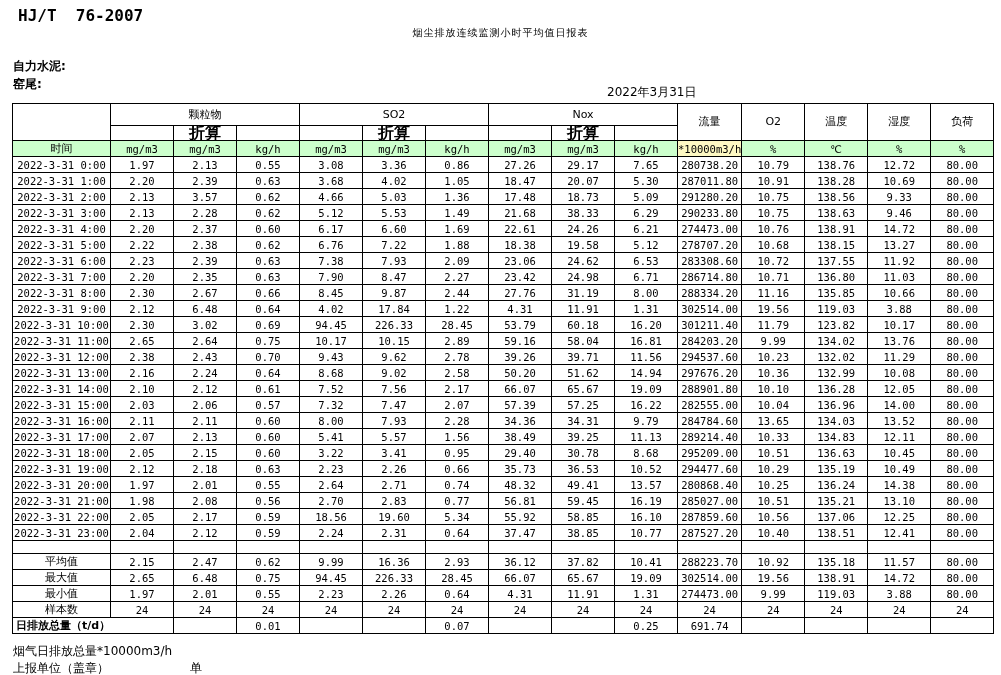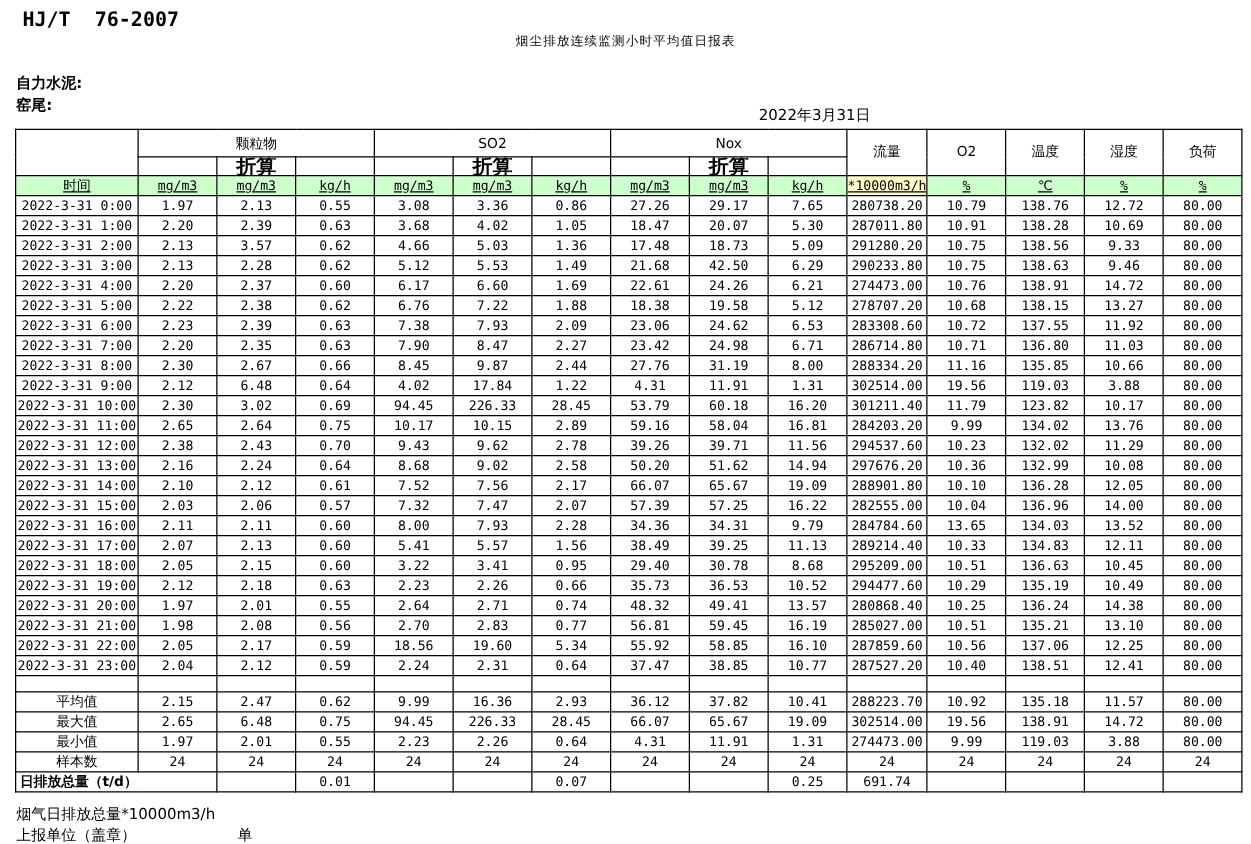--- a/index.html
+++ b/index.html
@@ -7,21 +7,21 @@
   .std-code{position:absolute;left:18px;top:6px;font-weight:bold;font-size:16px;white-space:pre;font-family:"DejaVu Sans Mono","Liberation Mono",monospace;}
   .page-title{position:absolute;left:0;top:26px;width:1001px;text-align:center;font-weight:normal;font-size:10px;letter-spacing:1px;}
   .company{position:absolute;left:13px;top:58px;font-weight:bold;font-size:12px;}
   .site{position:absolute;left:13px;top:76px;font-weight:bold;font-size:12px;}
   .report-date{position:absolute;left:607px;top:72px;font-size:12px;margin-top:12px;}
   table.report{position:absolute;left:12px;top:103px;border-collapse:collapse;table-layout:fixed;}
   table.report td{border:1px solid #000;text-align:center;vertical-align:middle;height:15px;padding:0;font-size:10.5px;font-family:"DejaVu Sans Mono","DejaVu Sans",monospace;white-space:nowrap;overflow:hidden;line-height:14px;}
   table.report td.cn{font-size:11px;font-family:"DejaVu Sans","Liberation Sans",sans-serif;}
   table.report tr.group-row td{height:21px;}
   table.report tr.sub-row td{height:12px;font-size:16px;font-weight:bold;}
-  table.report td.green{background:#ccffcc;text-decoration:underline;}
+  table.report td.green{background:#ccffcc;}
   table.report tr.blank-row td{height:12px;}
   table.report td.label-left{text-align:left;padding-left:3px;font-weight:bold;}
   .footer-line1{position:absolute;left:13px;top:643px;font-size:12px;}
   .footer-line2{position:absolute;left:13px;top:660px;font-size:12px;}
   .footer-line2 .unit-label{position:absolute;left:177px;top:0;}
 </style>
 </head>
 <body>
 
 <div class="std-code">HJ/T  76-2007</div>
@@ -143,21 +143,21 @@
       </tr>
       <tr>
         <td>2022-3-31 3:00</td>
         <td>2.13</td>
         <td>2.28</td>
         <td>0.62</td>
         <td>5.12</td>
         <td>5.53</td>
         <td>1.49</td>
         <td>21.68</td>
-        <td>42.50</td>
+        <td>38.33</td>
         <td>6.29</td>
         <td>290233.80</td>
         <td>10.75</td>
         <td>138.63</td>
         <td>9.46</td>
         <td>80.00</td>
       </tr>
       <tr>
         <td>2022-3-31 4:00</td>
         <td>2.20</td>

